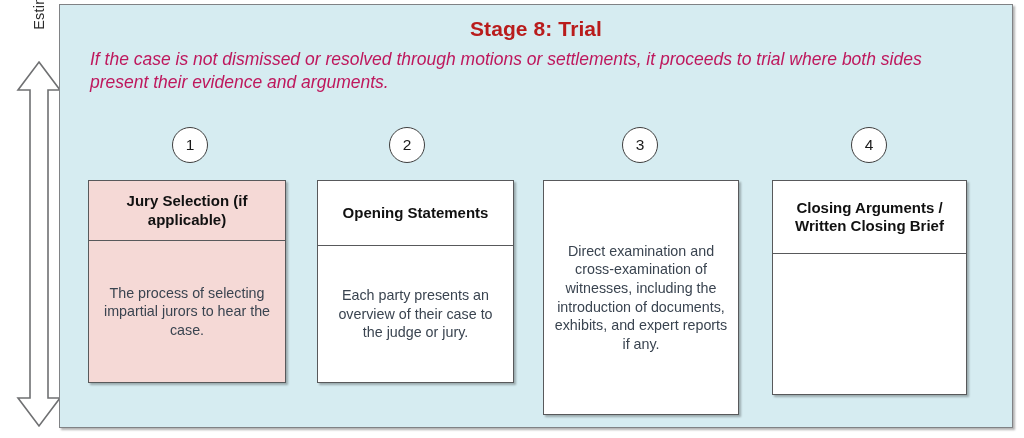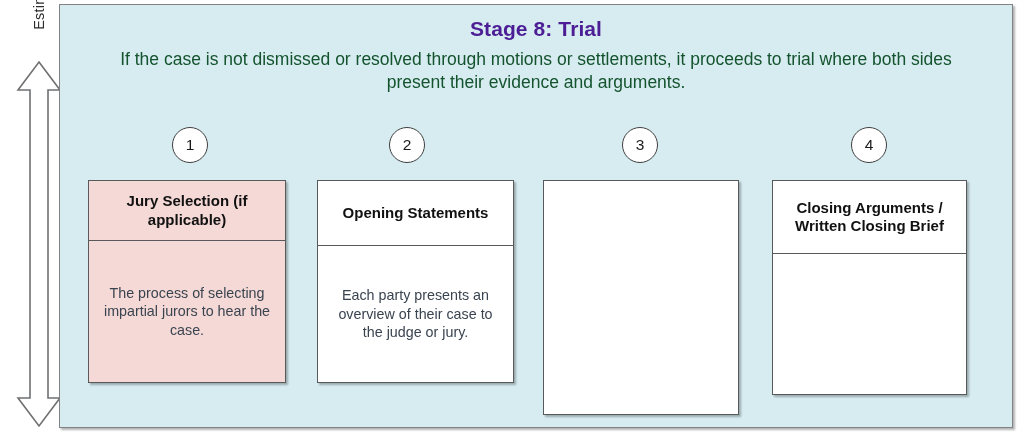--- a/index.html
+++ b/index.html
@@ -55,28 +55,29 @@
     background: #d6ecf1;
     border: 1.5px solid #808285;
     box-sizing: border-box;
     box-shadow: 2px 2px 2px rgba(0,0,0,0.30);
   }
 
   #stage-title {
     text-align: center;
     font-size: 21px;
     font-weight: bold;
-    color: #4c1d95;
+    color: #b91c1c;
     margin-top: 12px;
     letter-spacing: 0.1px;
   }
   #stage-subtitle {
-    text-align: center;
+    text-align: left;
+    font-style: italic;
     font-size: 17.5px;
-    color: #14532d;
+    color: #be185d;
     line-height: 1.30;
     margin: 7px 30px 0 30px;
   }
 
   
   .step-badge {
     position: absolute;
     width: 36px;
     height: 36px;
     border: 1.6px solid #3f3f3f;
@@ -160,19 +161,20 @@
     <div class="card-head" style="height:65px;">Opening Statements</div>
     <div class="card-body">Each party presents an overview of their case to the judge or jury.</div>
   </div>
 
   <div class="step-card pink" style="left:28px; top:175px; width:198px; height:203px;">
     <div class="card-head" style="height:60px;">Jury Selection (if applicable)</div>
     <div class="card-body">The process of selecting impartial jurors to hear the case.</div>
   </div>
 
   <div class="step-card" style="left:483px; top:175px; width:196px; height:235px;">
+    <div class="card-body" style="padding:4px 8px;">Direct examination and cross-examination of witnesses, including the introduction of documents, exhibits, and expert reports if any.</div>
   </div>
 
   <div class="step-card" style="left:712px; top:175px; width:195px; height:215px;align-items:flex-end;">
     <div class="card-head" style="height:73px;">Closing Arguments / Written Closing Brief</div>
   </div>
 
 </div>
 
 </body></html>

